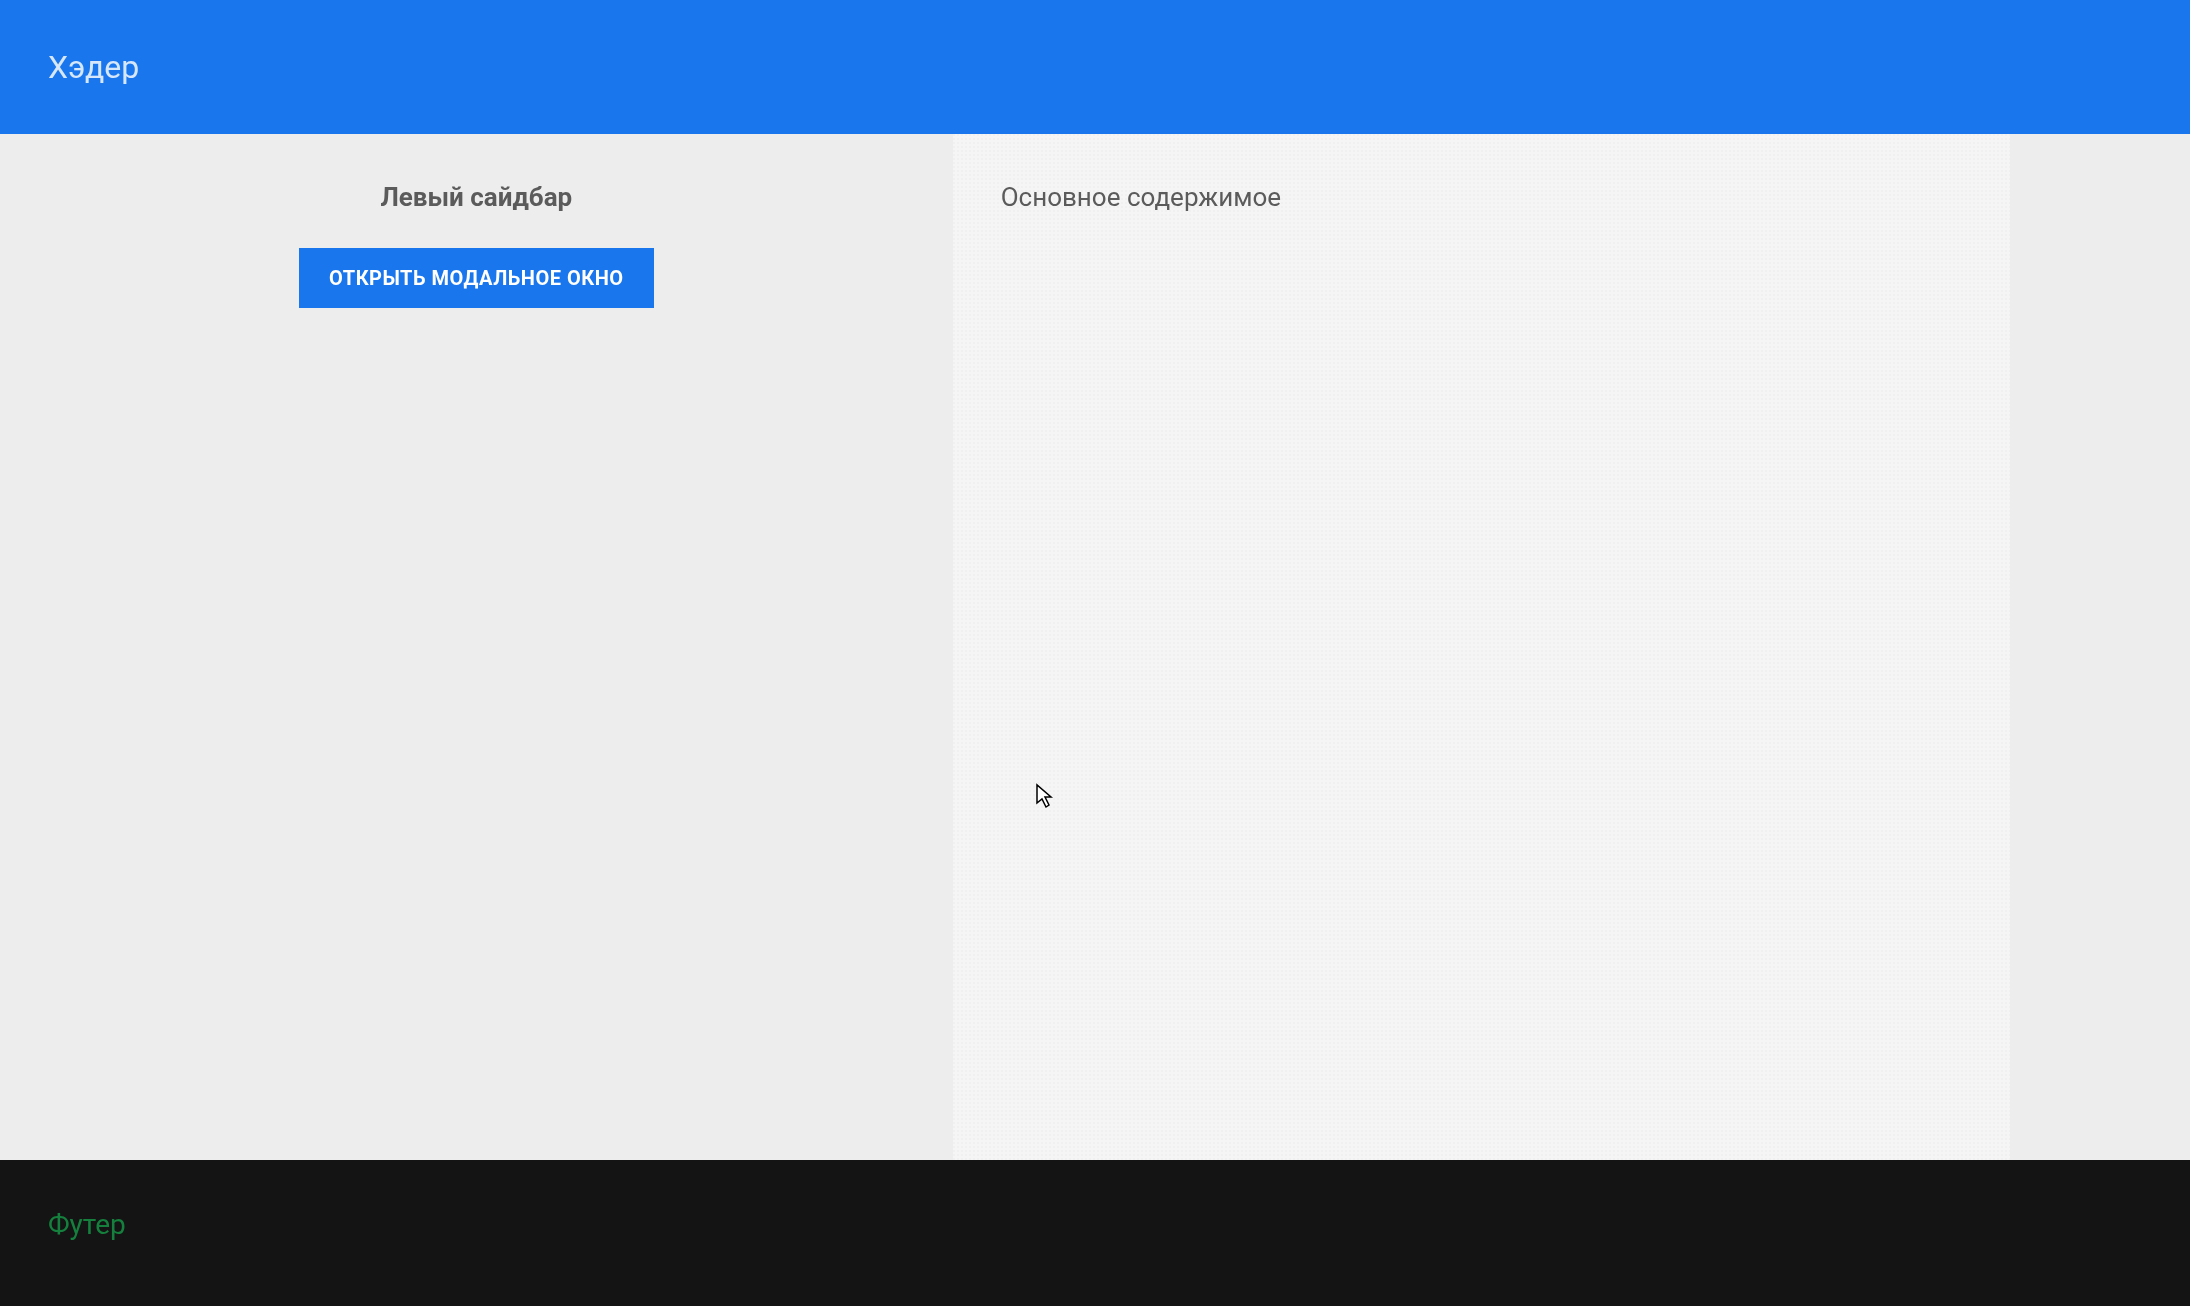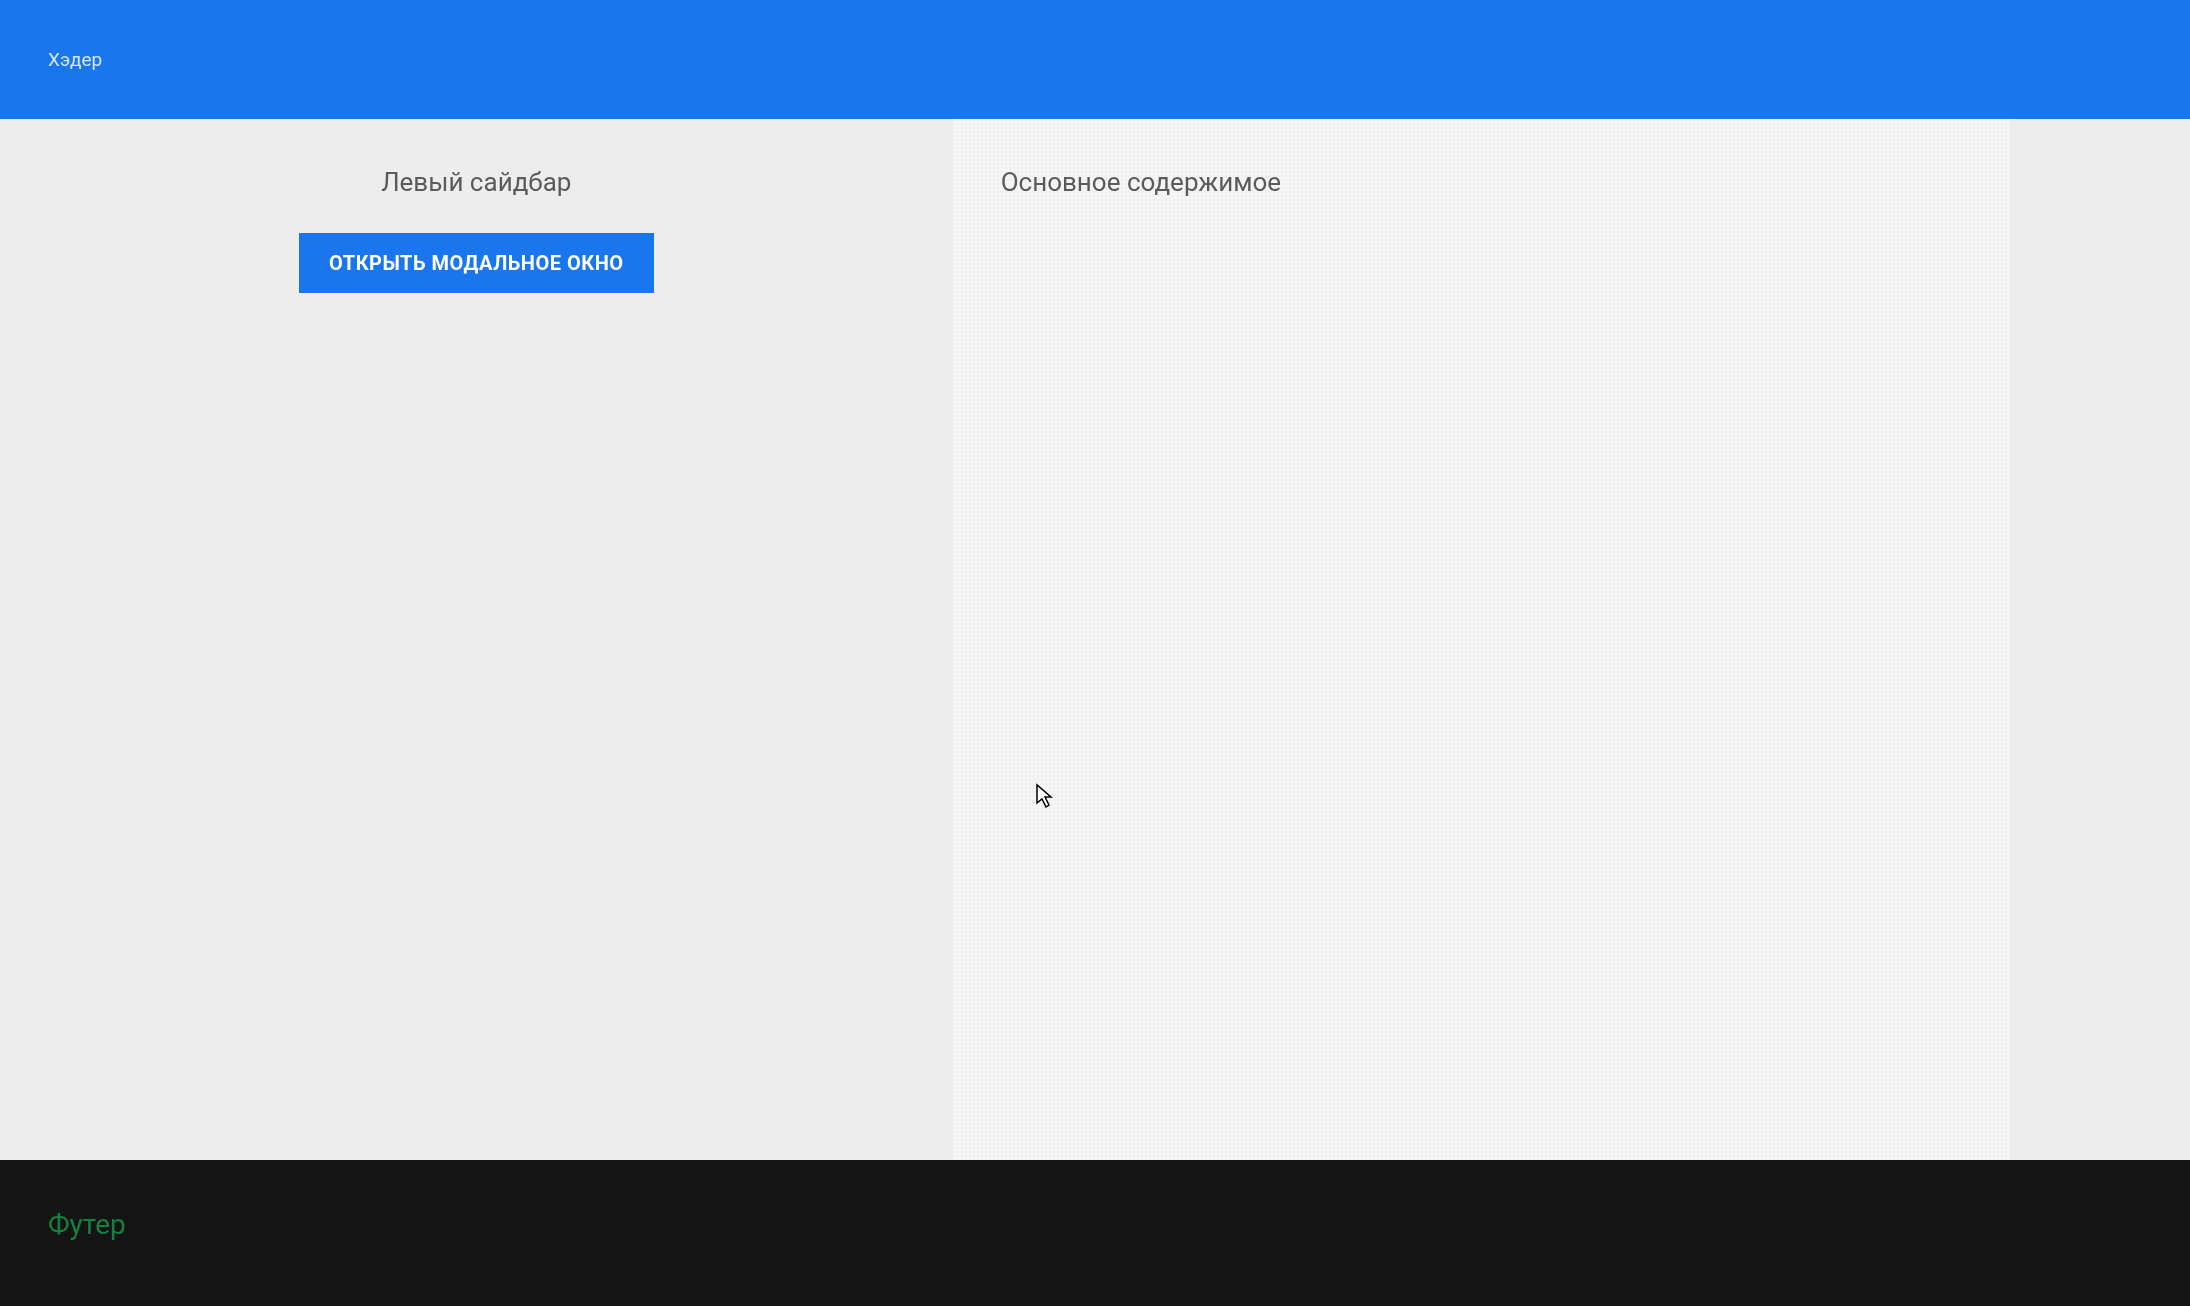--- a/index.html
+++ b/index.html
@@ -11,37 +11,37 @@
       font-family: -apple-system, BlinkMacSystemFont, "Segoe UI", Roboto, Helvetica, Arial, sans-serif;
       background: #ededed;
       min-height: 100vh;
       display: flex;
       flex-direction: column;
     }
     .header {
       background: #1976ED;
       color: #d6e7fb;
       padding: 48px;
-      font-size: 19px;
+      font-size: 32px;
       font-weight: 400;
     }
     .content-area {
       flex: 1;
       display: flex;
       background: #ededed;
     }
     .sidebar {
       width: 43.5%;
       padding: 48px 48px;
       text-align: center;
     }
     .sidebar-title {
       font-size: 26px;
       color: #5b5b5b;
-      font-weight: 400;
+      font-weight: 700;
       margin-bottom: 36px;
     }
     .open-modal-btn {
       background: #1976ED;
       color: #ffffff;
       border: none;
       padding: 18px 30px;
       font-size: 20px;
       font-weight: 700;
       letter-spacing: 0.5px;

